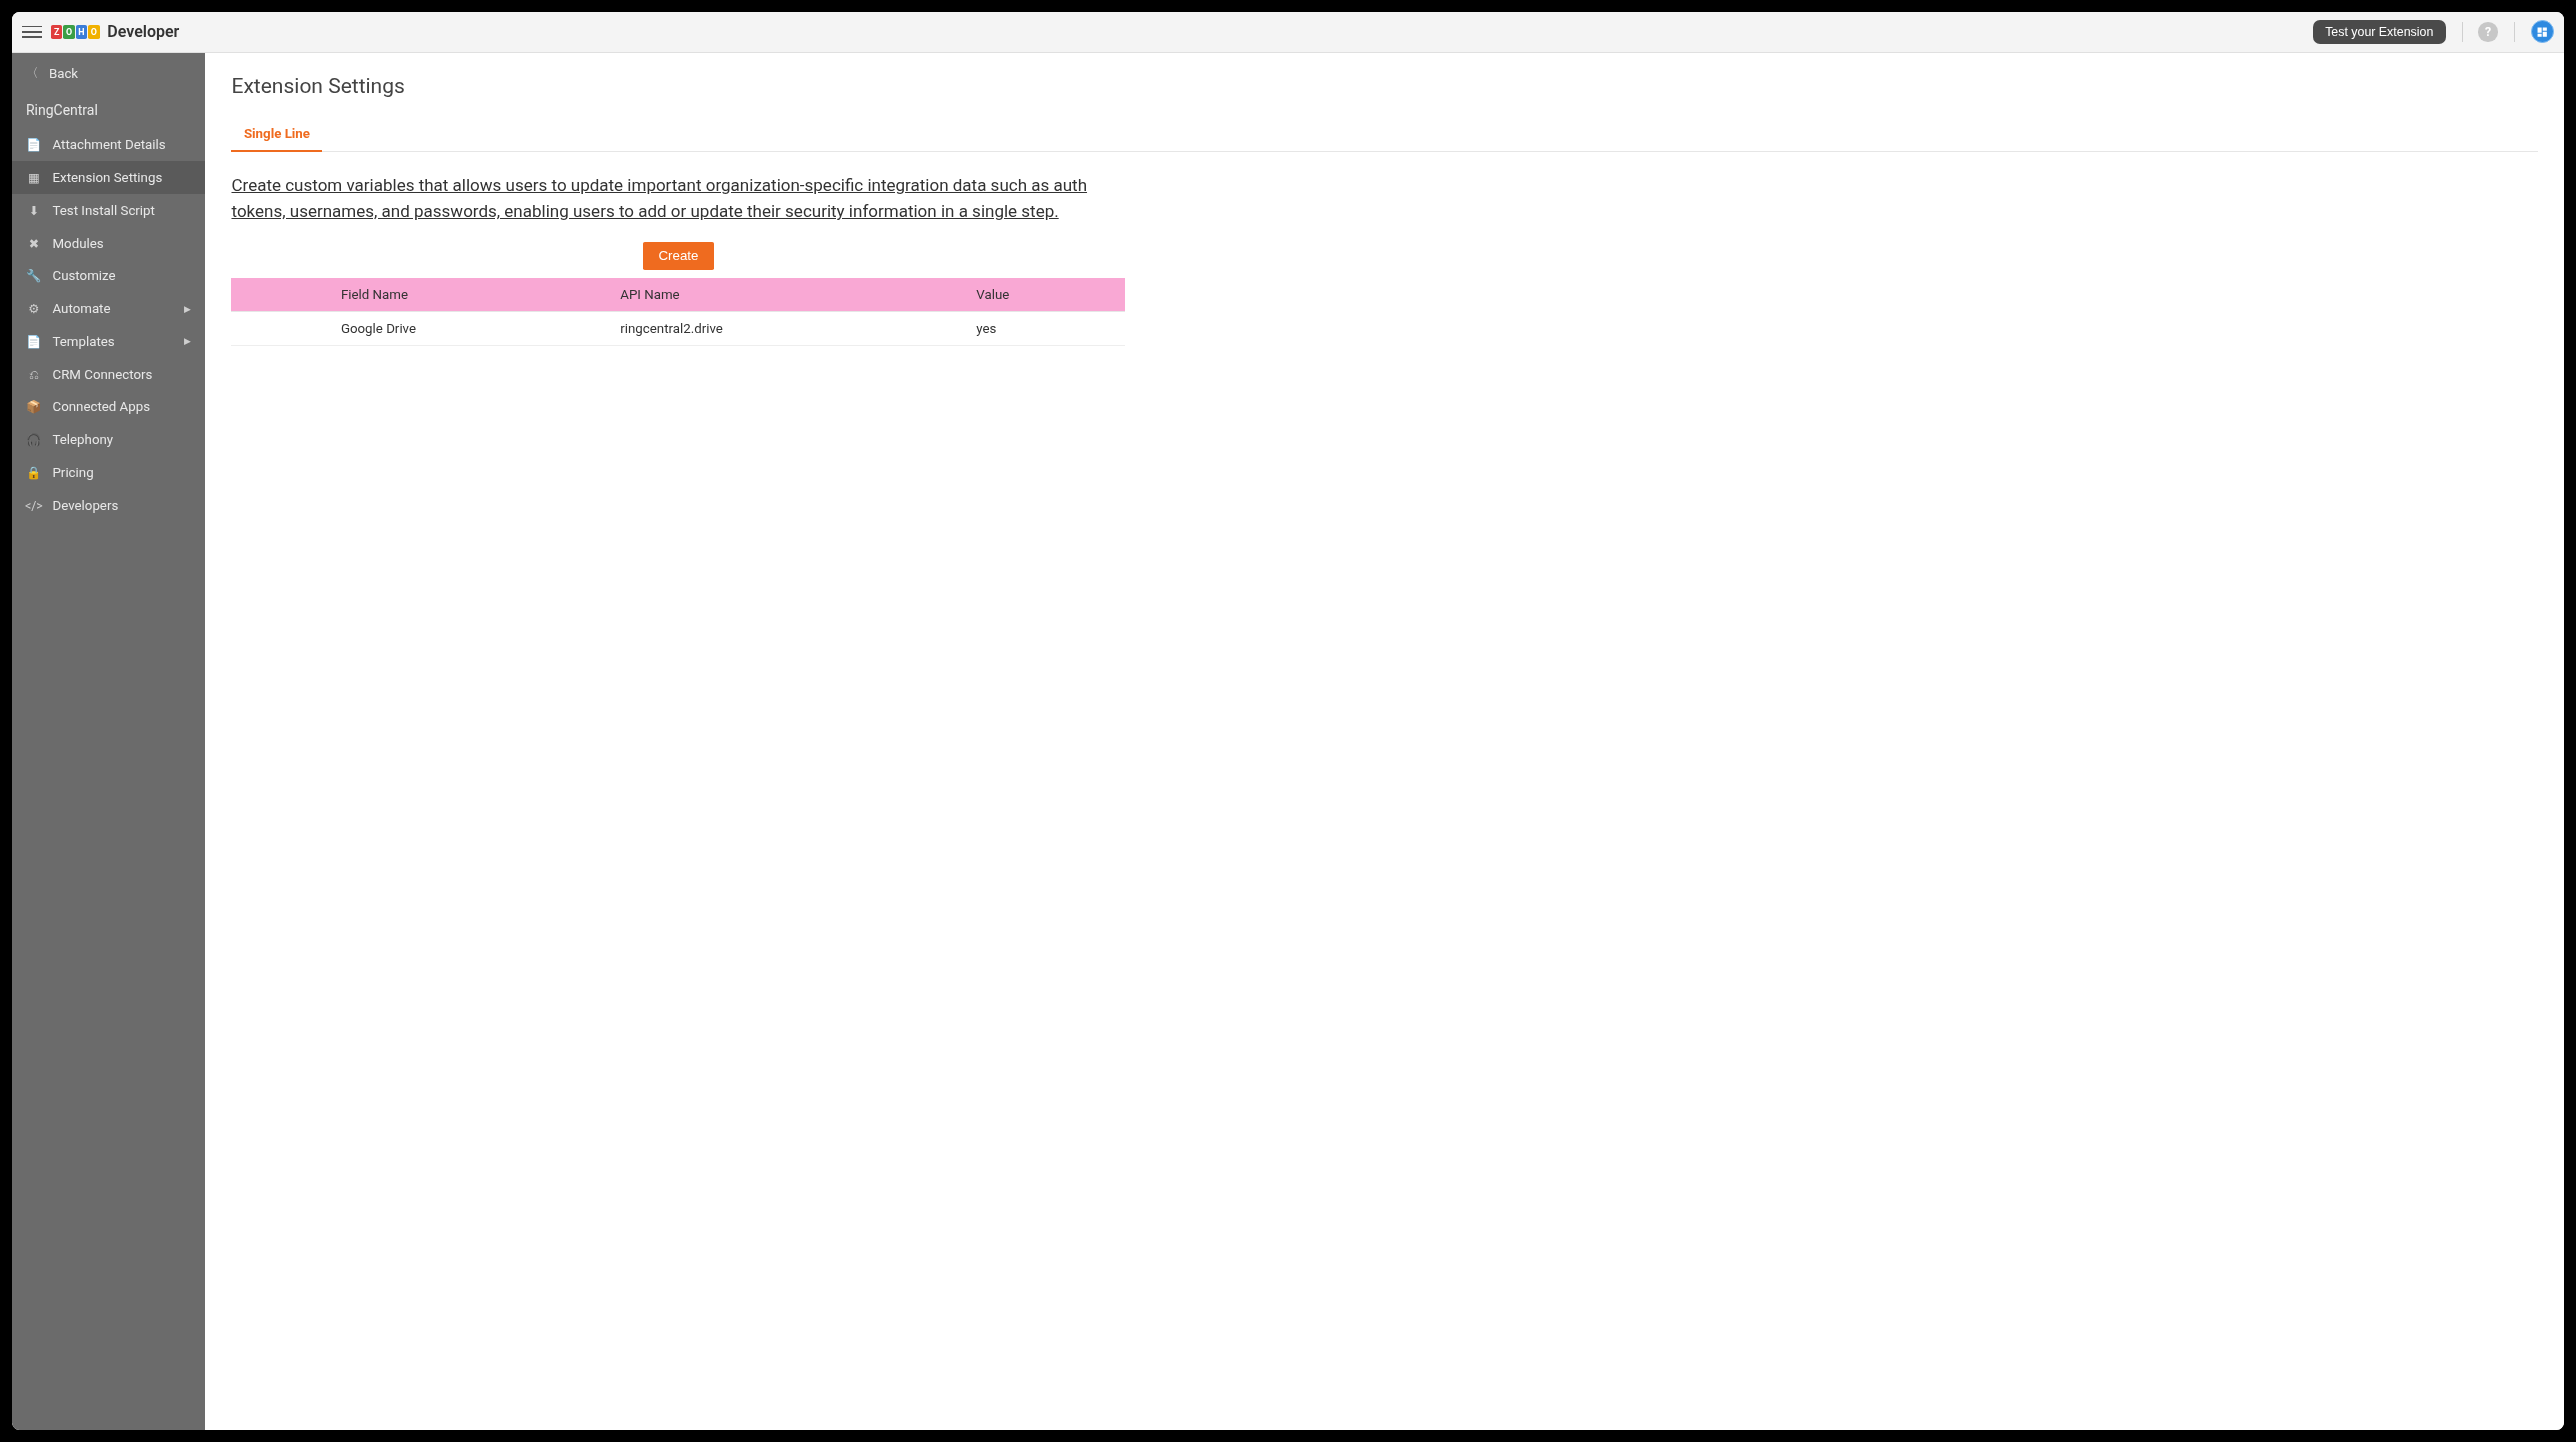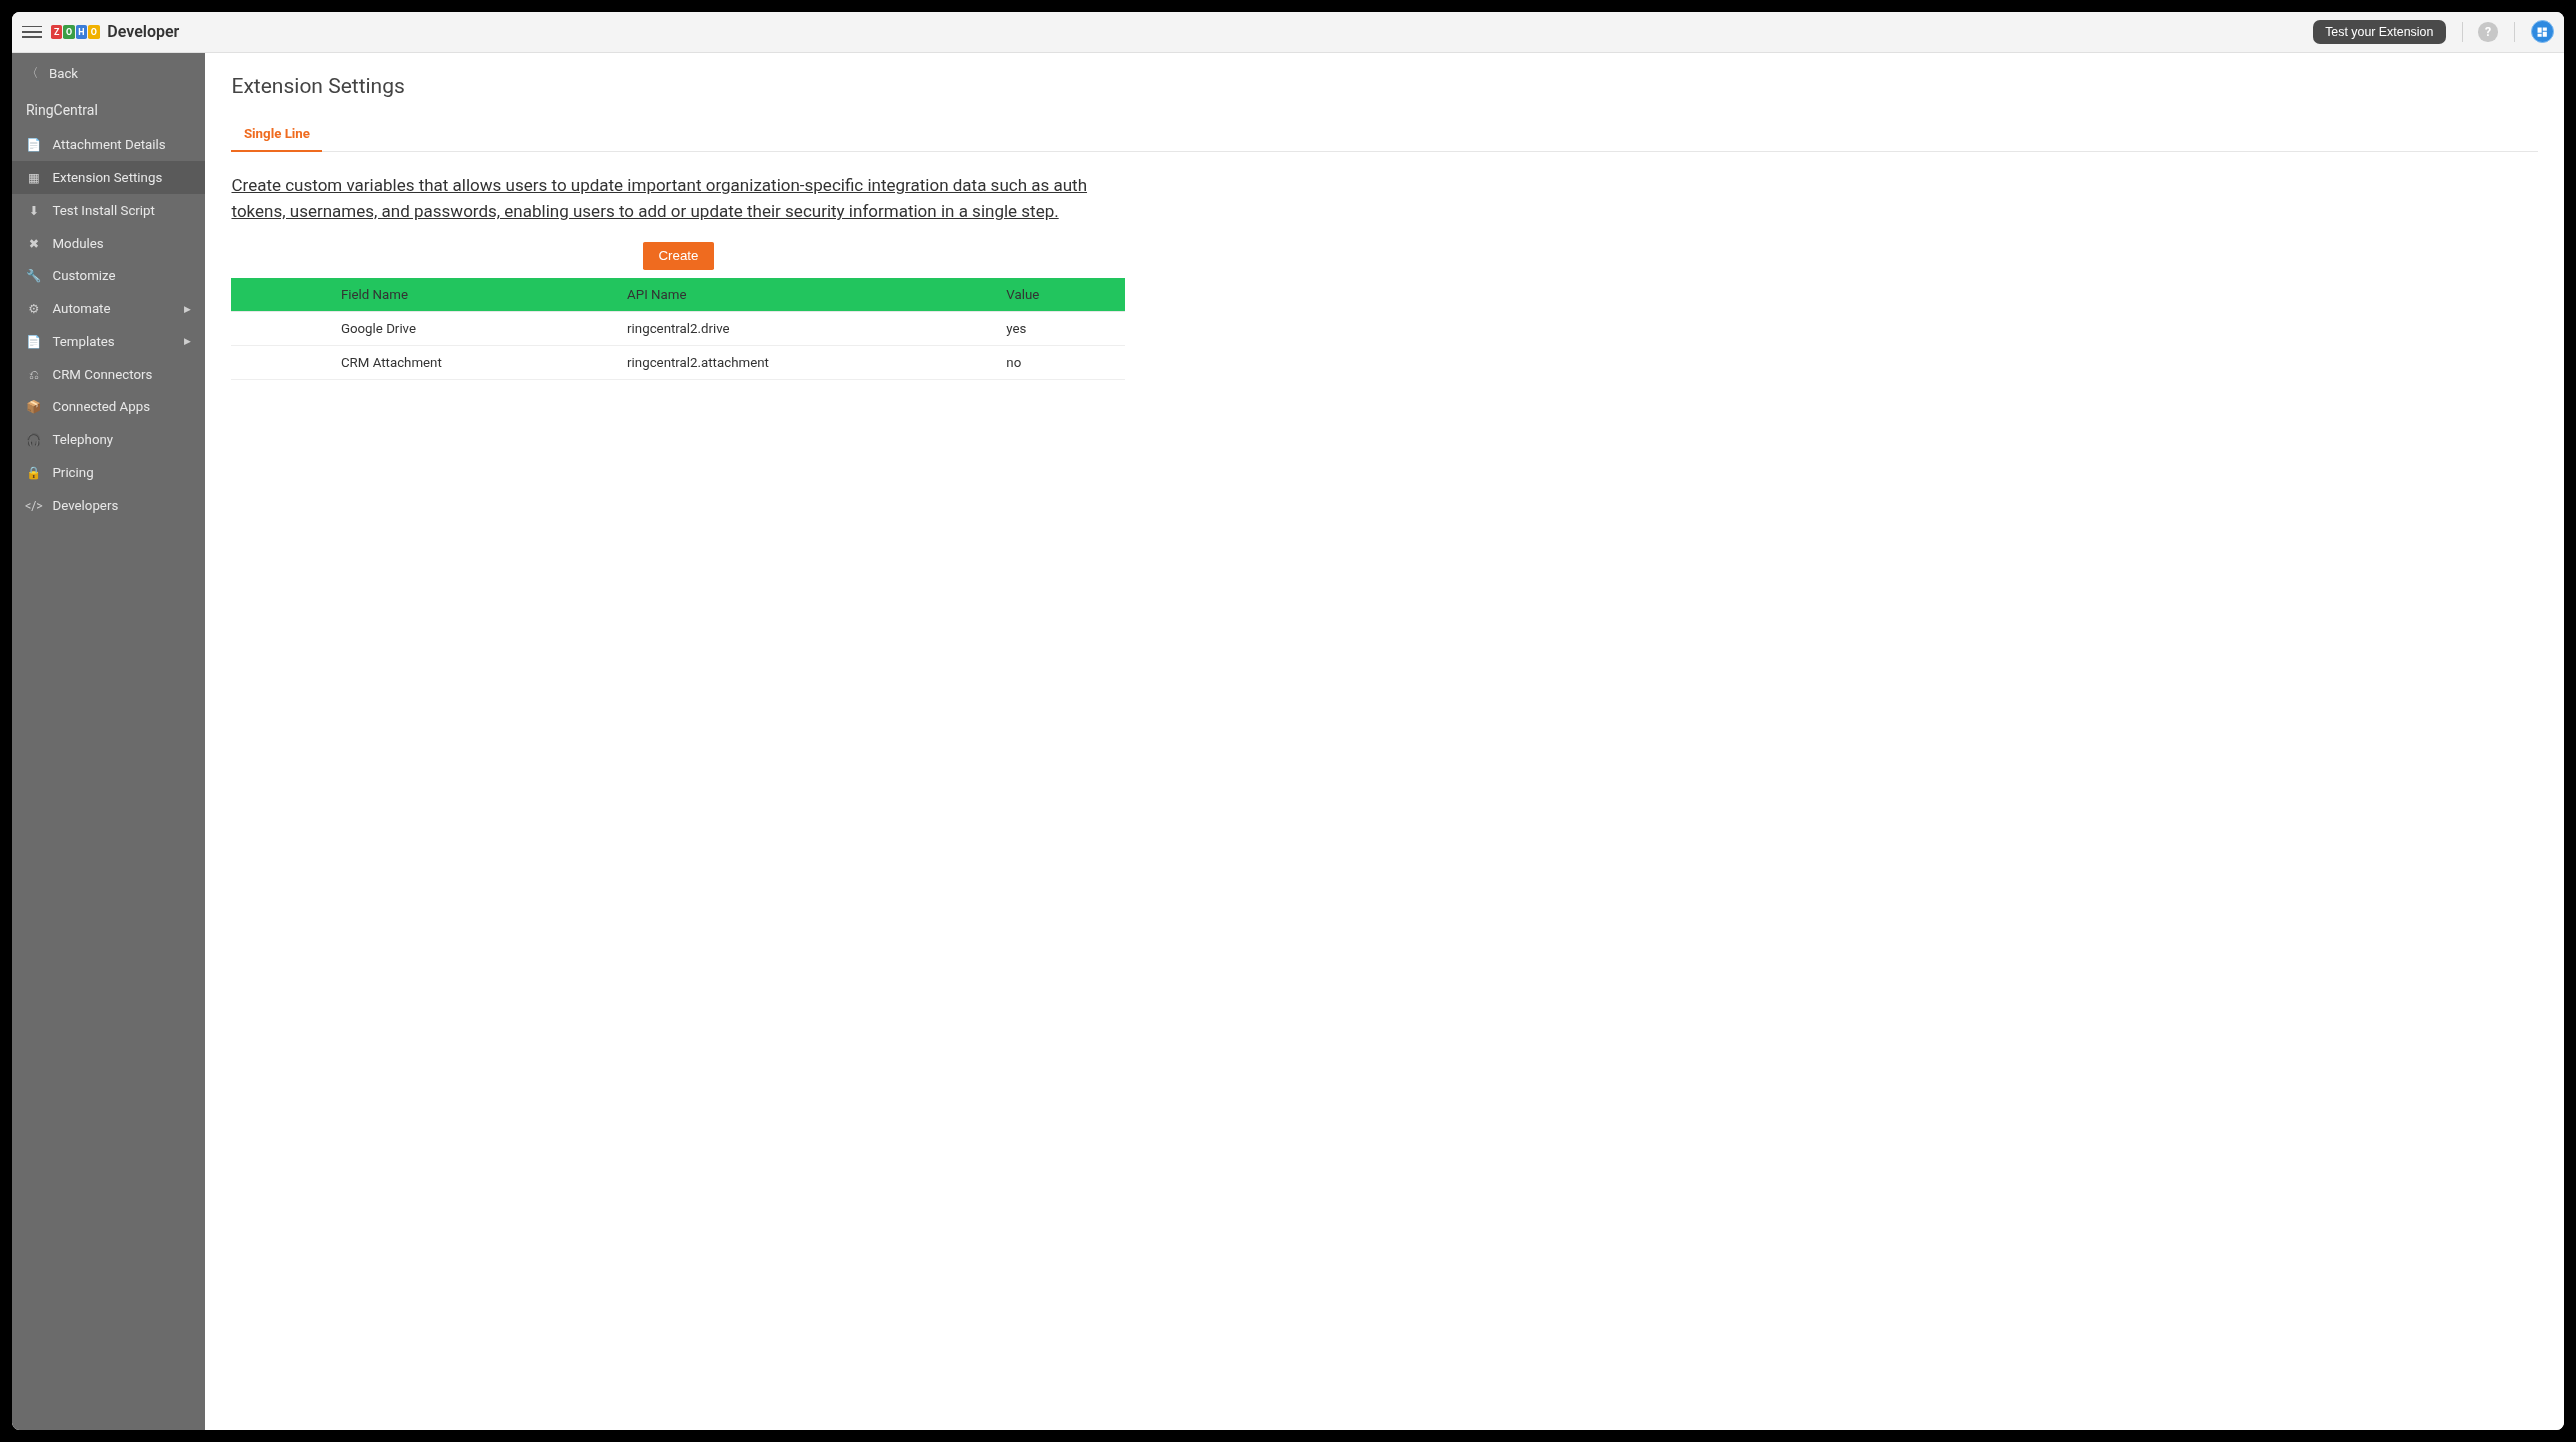--- a/index.html
+++ b/index.html
@@ -80,21 +80,21 @@
   }
   .tab.active { color:#ef6b1f; border-bottom:2.7px solid #ef6b1f; margin-bottom:-0.9px; }
   .desc { margin-top: 19.5px; color:#333; font-size:17px; line-height:1.55; max-width: 894px; text-decoration: underline; }
   .actions-row { display:flex; justify-content:center; margin: 17.7px 0 8.9px; max-width:894px; }
   .btn-orange {
     background:#ef6b1f; color:#fff; border:none; padding:6.2px 16px; font-size:13.3px;
     border-radius:1.8px; cursor:pointer;
   }
   .tbl { width:100%; max-width:894px; border-collapse:collapse; font-size:13.3px; color:#333; }
   .tbl th {
-    text-align:left; font-weight:400; background:#22c55e; padding:8.9px 12.4px;
+    text-align:left; font-weight:400; background:#f9a8d4; padding:8.9px 12.4px;
     border-bottom:0.9px solid #e6e6e6;
   }
   .tbl td { padding:8.9px 12.4px; border-bottom:0.9px solid #eee; }
   .tbl .col-spacer { width:97px; }
 </style>
 </head>
 <body>
 
 <div class="frame">
   <div class="topbar">
@@ -208,24 +208,18 @@
             <th>Value</th>
           </tr>
         </thead>
         <tbody id="tbody">
             <tr>
               <td class="col-spacer"></td>
               <td>Google Drive</td>
               <td>ringcentral2.drive</td>
               <td>yes</td>
             </tr>
-            <tr>
-              <td class="col-spacer"></td>
-              <td>CRM Attachment</td>
-              <td>ringcentral2.attachment</td>
-              <td>no</td>
-            </tr>
           </tbody>
       </table>
     </div>
   </div>
 </div>
 
 
 </body></html>

